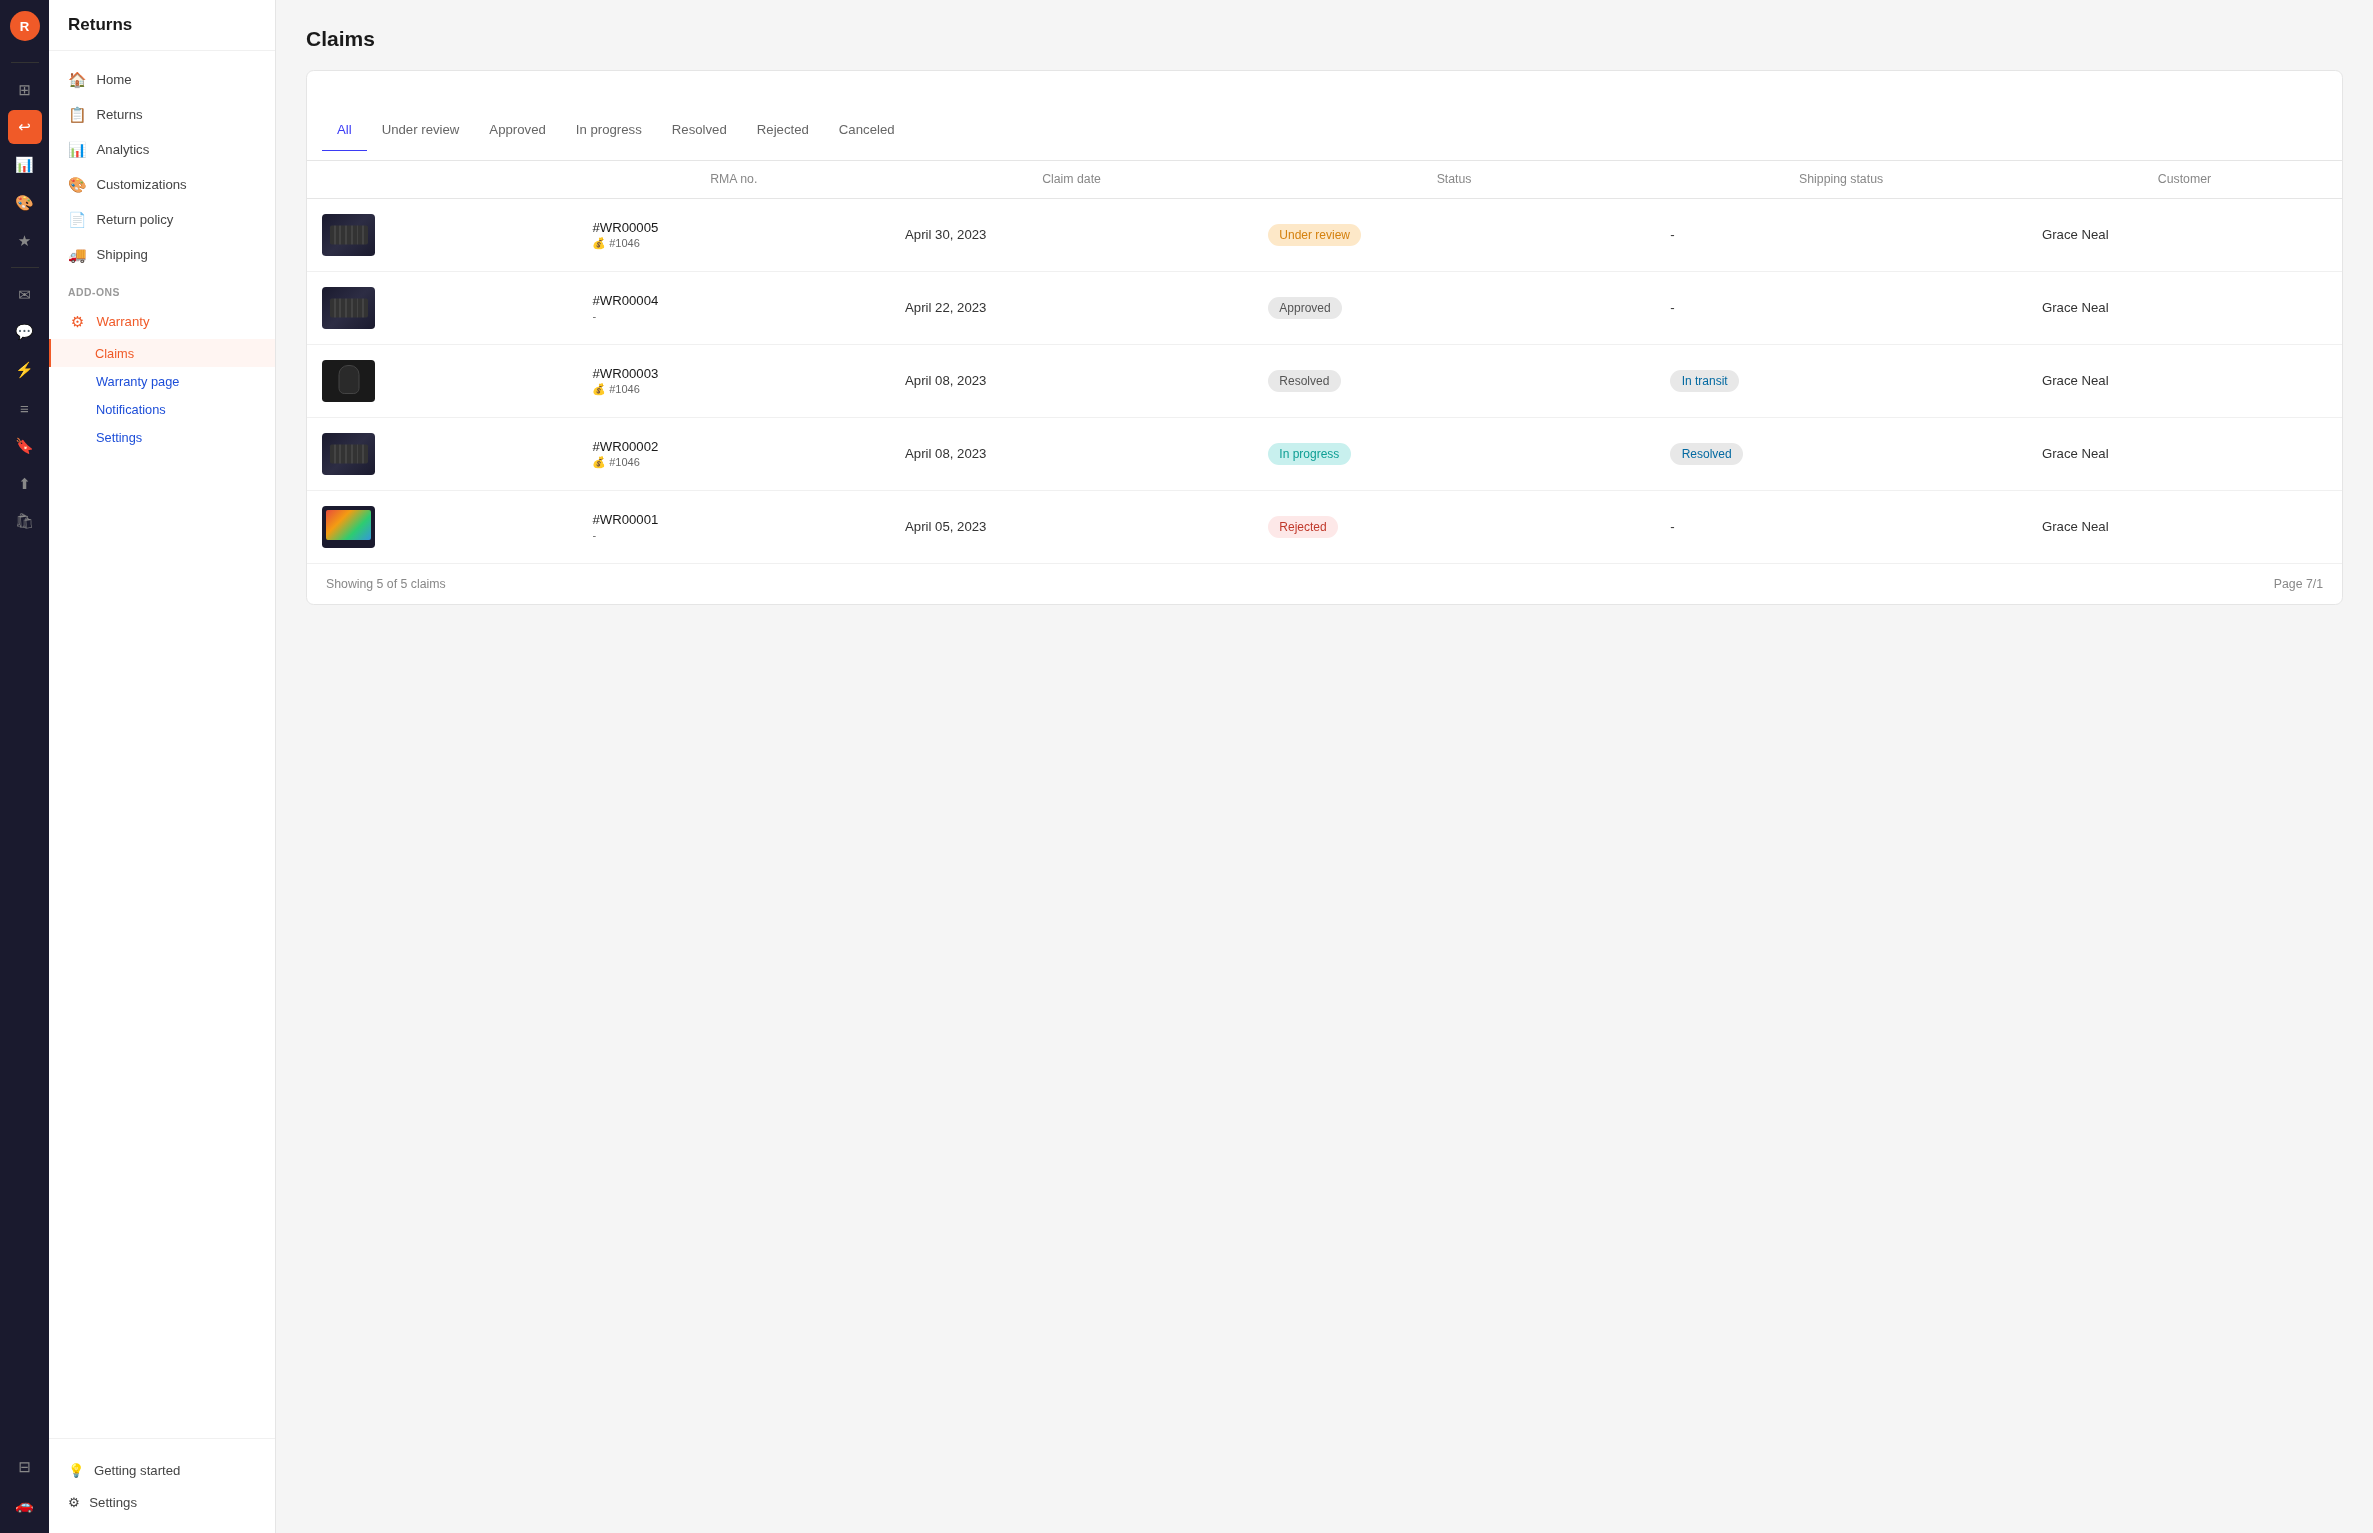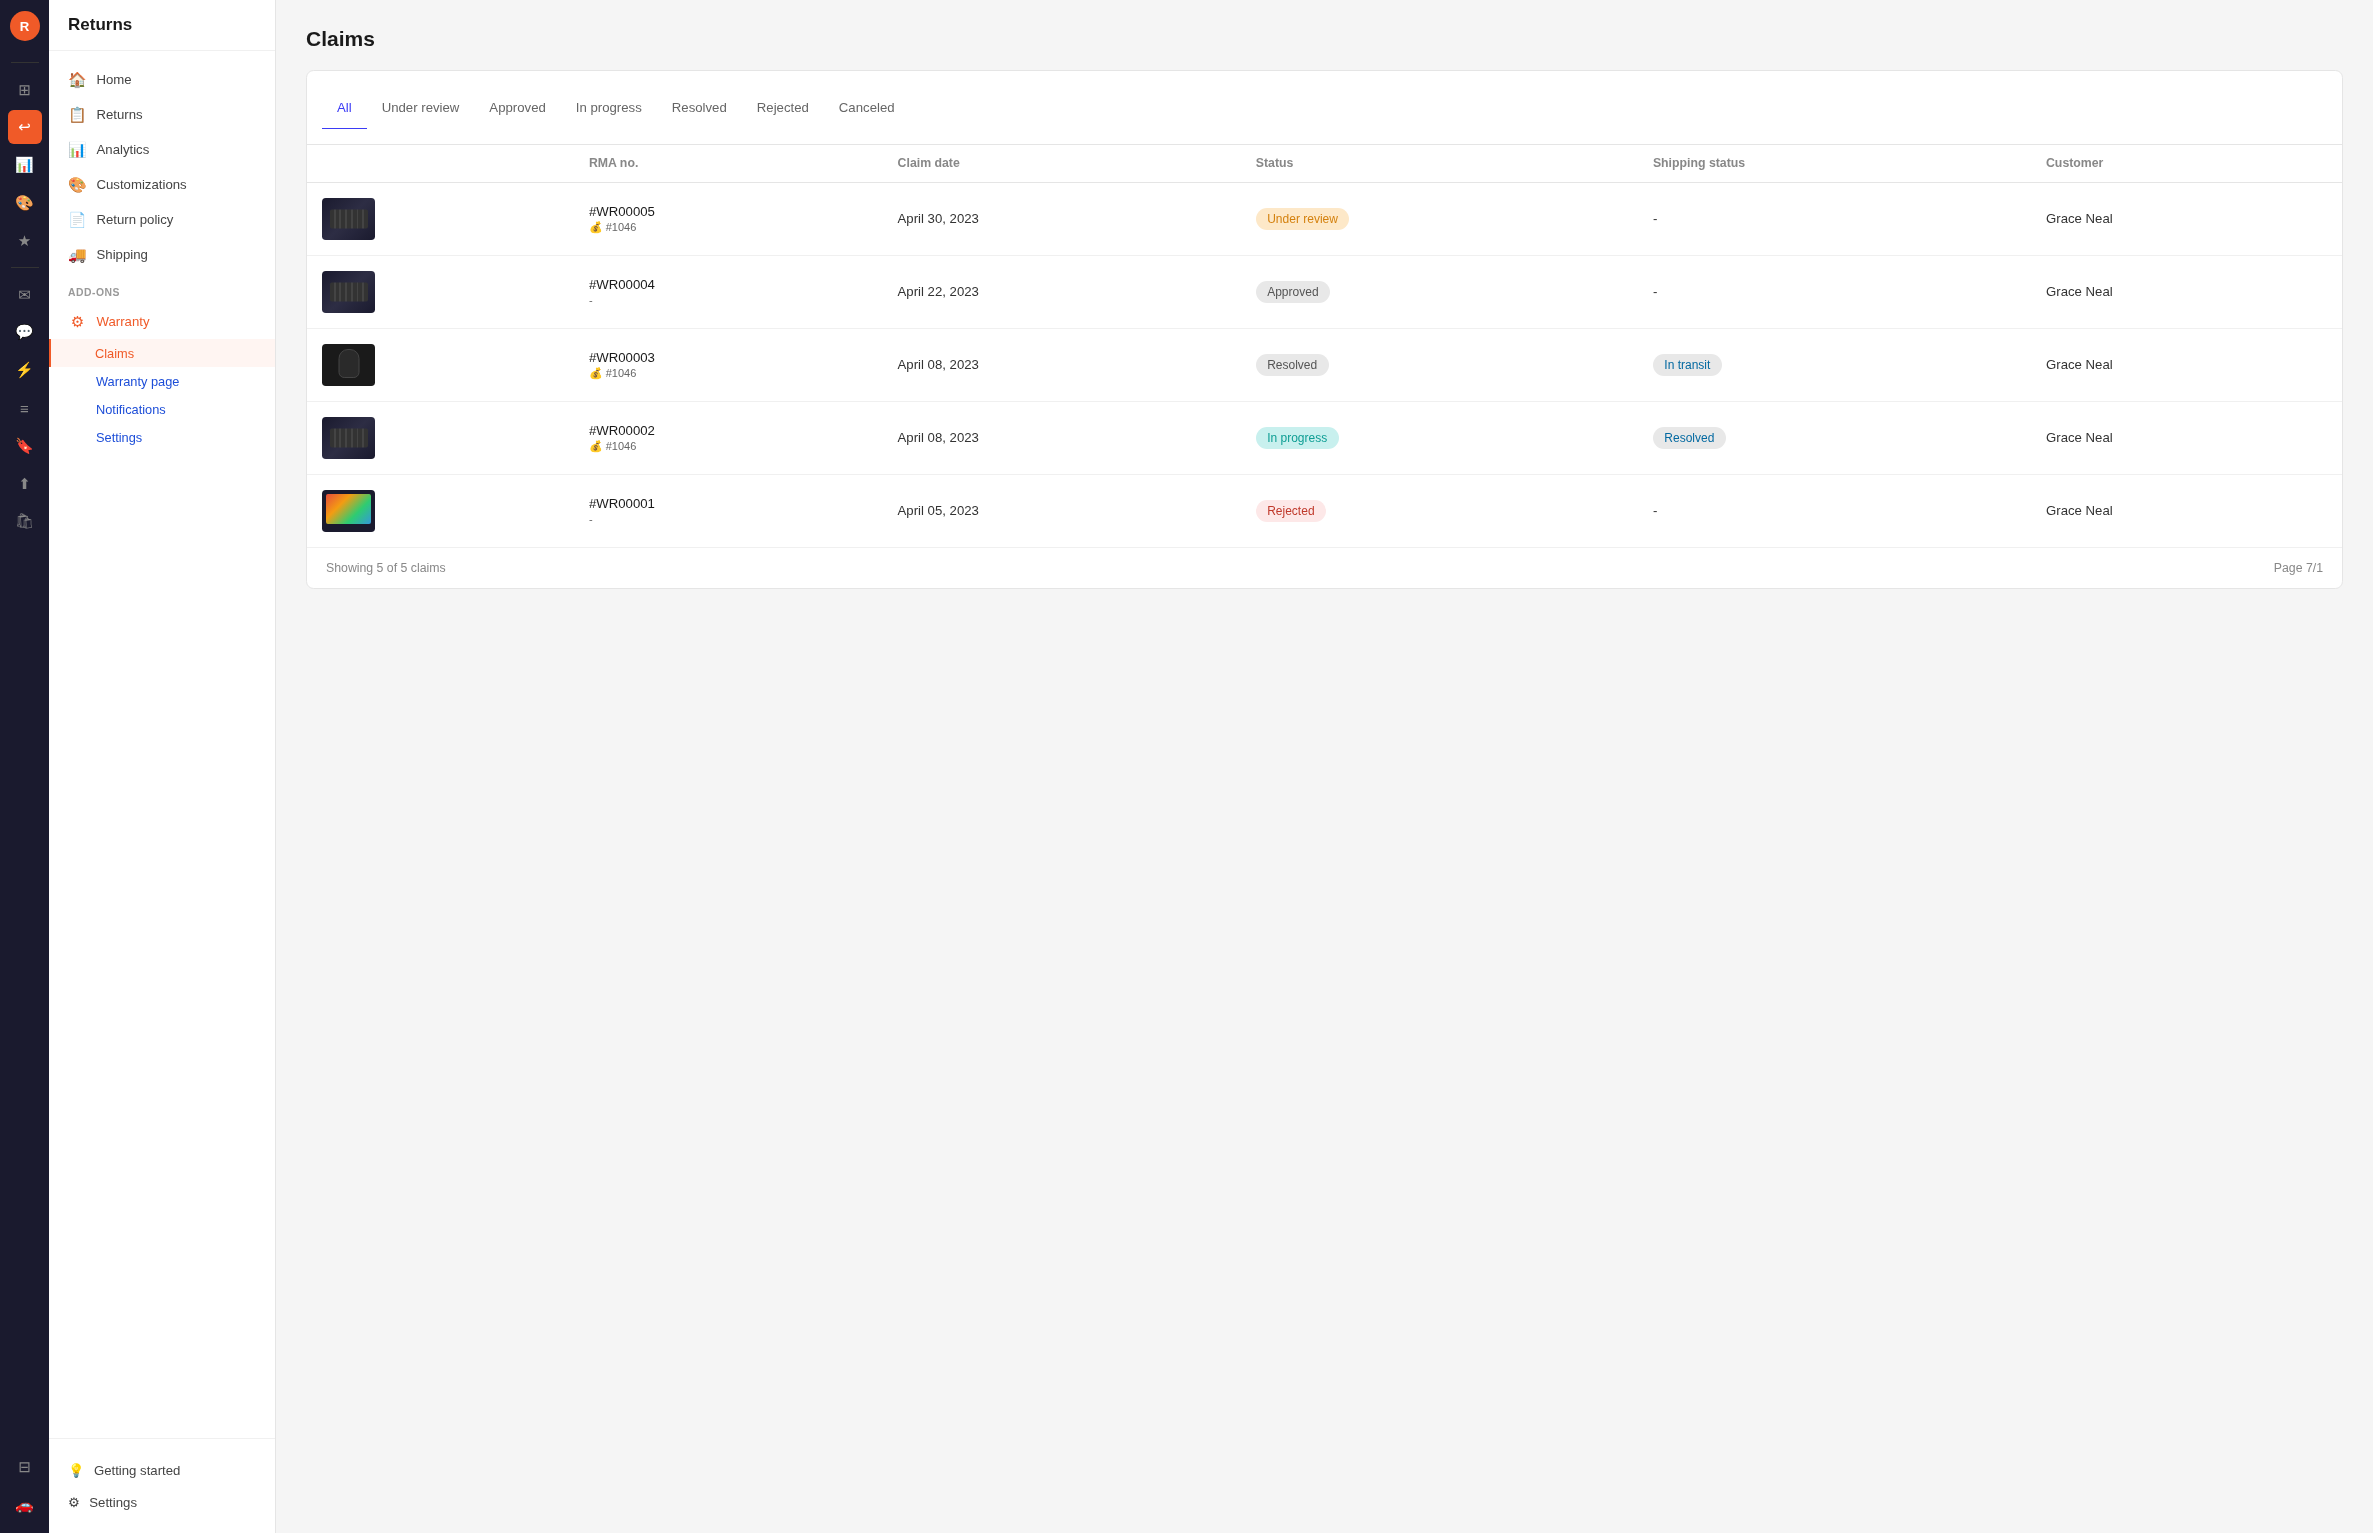--- a/index.html
+++ b/index.html
@@ -136,21 +136,22 @@
       background: white;
       border-radius: 7.6px;
       border: 0.9px solid #e5e5e5;
       overflow: hidden;
     }
 
     
     .tabs {
       display: flex;
       border-bottom: 0.9px solid #e5e5e5;
-      padding: 16px 15px;
+      padding: 10px 15px;
+      margin-top: 28px;
     }
     .tab {
       padding: 13.2px 15px;
       font-size: 13.2px;
       color: #666;
       cursor: pointer;
       border-bottom: 1.9px solid transparent;
       margin-bottom: -0.9px;
     }
     .tab.active {
@@ -164,22 +165,22 @@
     table {
       width: 100%;
       border-collapse: collapse;
       font-size: 13.2px;
     }
     thead tr {
       border-bottom: 0.9px solid #e5e5e5;
     }
     thead th {
       padding: 11.4px 15px;
-      text-align: left;
-      font-weight: 700;
+      text-align: center;
+      font-weight: 400;
       color: #888;
       font-size: 12.3px;
     }
     tbody tr {
       border-bottom: 0.9px solid #f0f0f0;
     }
     tbody tr:last-child { border-bottom: none; }
     tbody td {
       padding: 15px 15px;
       color: #333;

